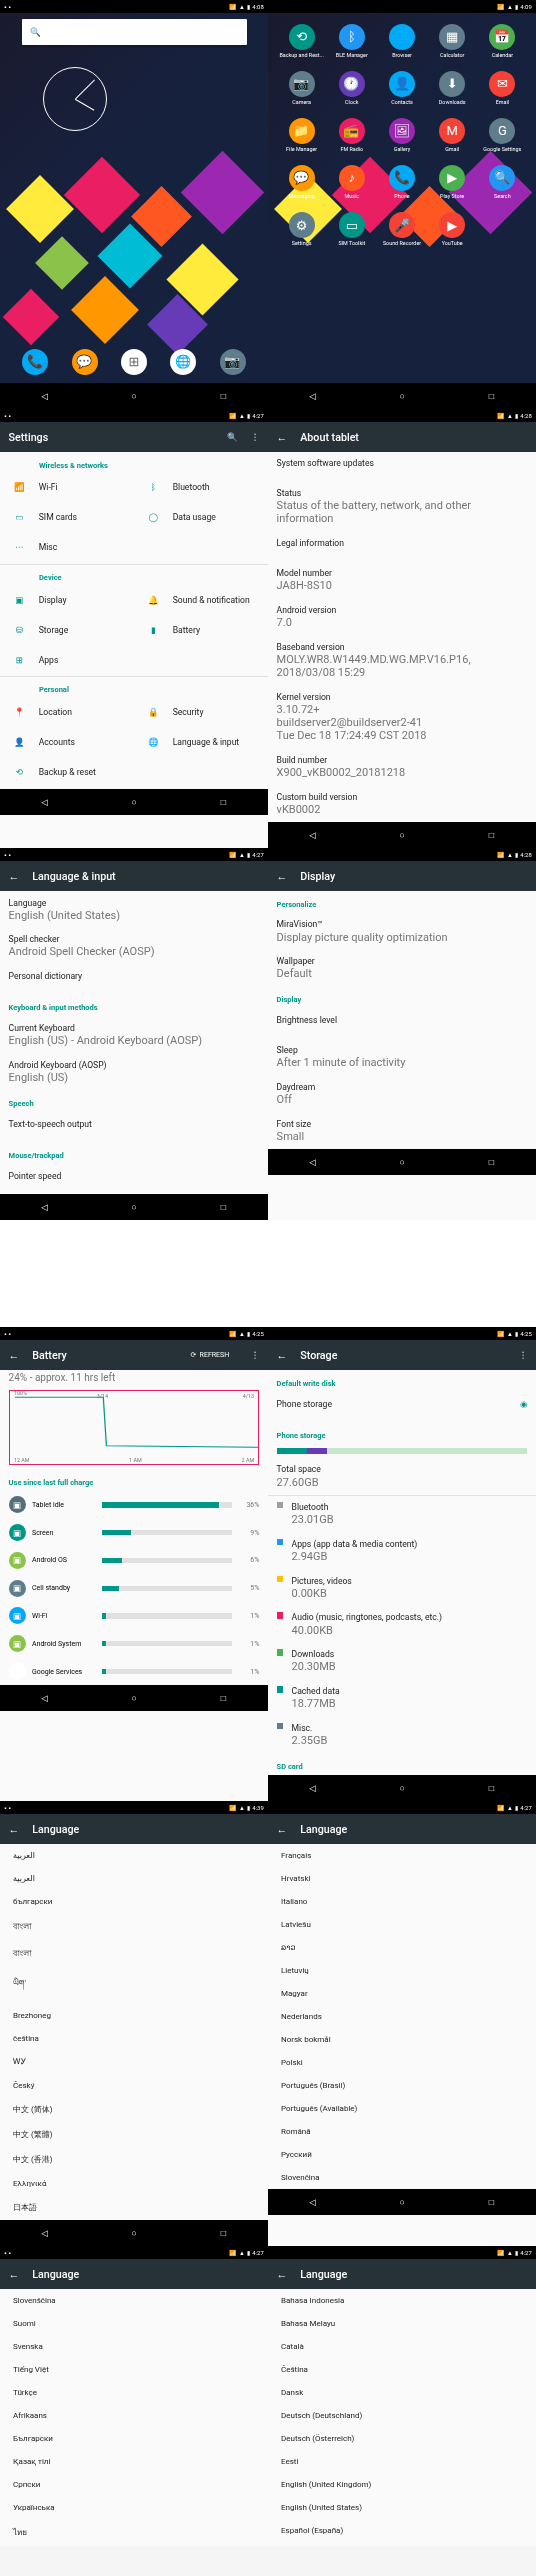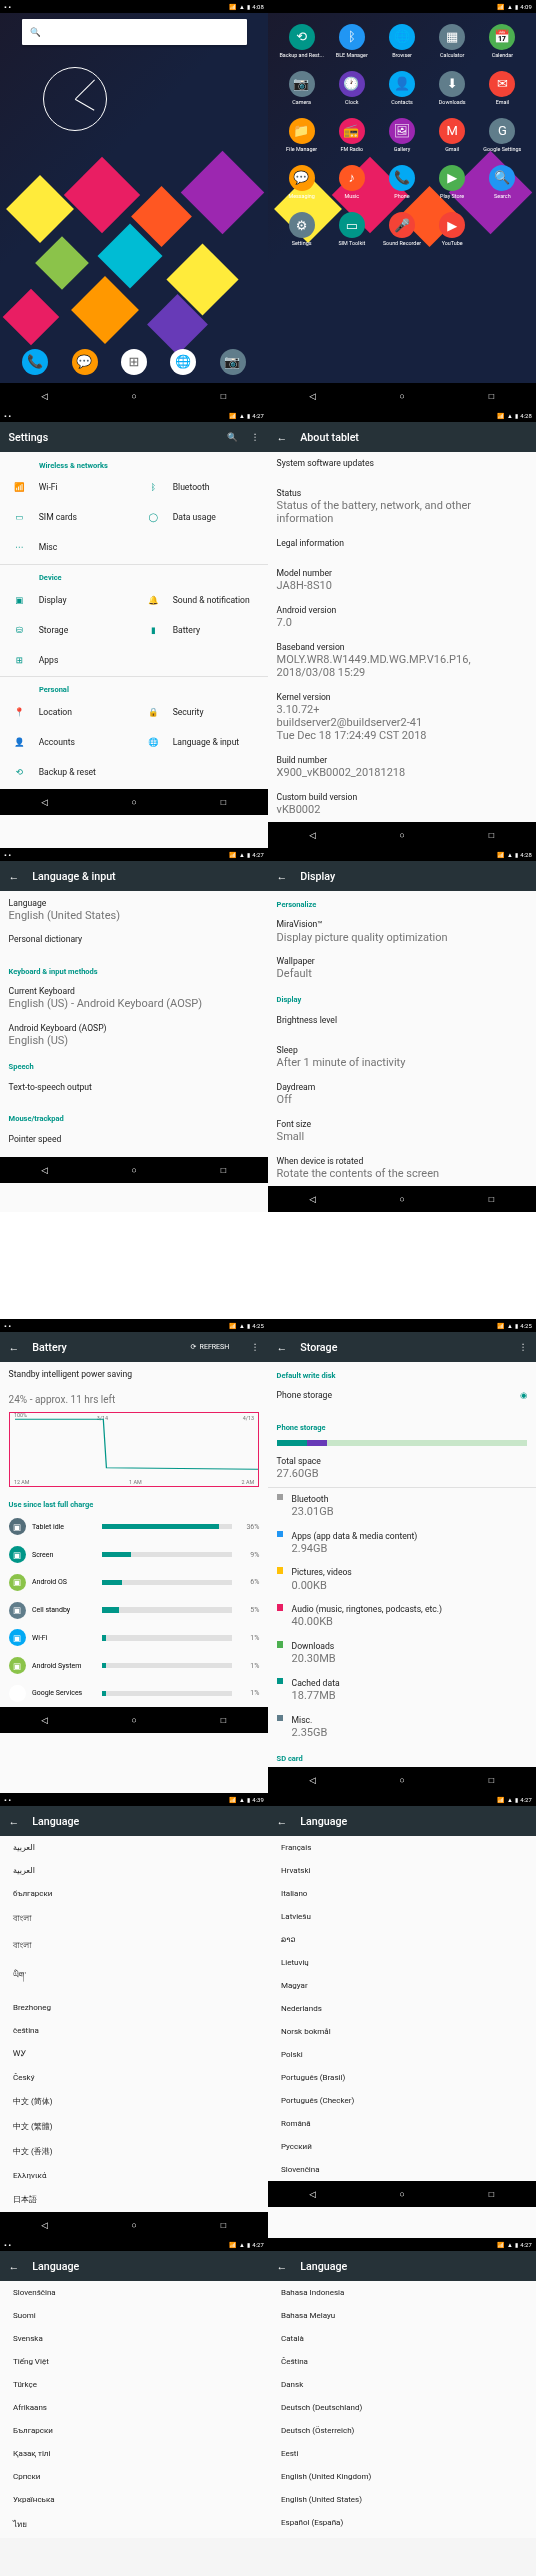--- a/index.html
+++ b/index.html
@@ -449,20 +449,26 @@
   </div>
   <div class="list">
     <div class="item about-item">
           <div class="text">
             <div class="primary">Language</div>
             <div class="secondary">English (United States)</div>
           </div>
         </div>
     <div class="item about-item">
           <div class="text">
+            <div class="primary">Spell checker</div>
+            <div class="secondary">Android Spell Checker (AOSP)</div>
+          </div>
+        </div>
+    <div class="item about-item">
+          <div class="text">
             <div class="primary">Personal dictionary</div>
           </div>
         </div>
     <div class="subheader plain">Keyboard &amp; input methods</div>
     <div class="item about-item">
           <div class="text">
             <div class="primary">Current Keyboard</div>
             <div class="secondary">English (US) - Android Keyboard (AOSP)</div>
           </div>
         </div>
@@ -535,26 +541,20 @@
     <div class="item about-item">
           <div class="text">
             <div class="primary">Daydream</div>
             <div class="secondary">Off</div>
           </div>
         </div>
     <div class="item about-item">
           <div class="text">
             <div class="primary">Font size</div>
             <div class="secondary">Small</div>
-          </div>
-        </div>
-    <div class="item about-item">
-          <div class="text">
-            <div class="primary">When device is rotated</div>
-            <div class="secondary">Rotate the contents of the screen</div>
           </div>
         </div>
   </div>
   <div class="navbar">
         <div class="nav-btn">◁</div>
         <div class="nav-btn">○</div>
         <div class="nav-btn">□</div>
       </div>
 </div>
 
@@ -580,25 +580,20 @@
   <div class="appbar dark">
     <span class="back">←</span>
     <span class="title">Battery</span>
     <span class="refresh">
           <span>⟳</span>
           <span>REFRESH</span>
         </span>
     <span style="margin-left:8.6px">⋮</span>
   </div>
   <div class="list">
-    <div class="item about-item">
-          <div class="text">
-            <div class="primary">Standby intelligent power saving</div>
-          </div>
-        </div>
     <div style="padding:2.1px 8.6px;font-size:10px;color:#757575">24% - approx. 11 hrs left</div>
     <div class="battery-chart">
       <div style="position:absolute;top:-1.1px;left:4.3px;font-size:5.4px;color:#757575">100%</div>
       <div style="position:absolute;top:2.1px;left:35%;font-size:5.4px;color:#757575">3/14</div>
       <div style="position:absolute;top:2.1px;right:4.3px;font-size:5.4px;color:#757575">4/13</div>
       <svg style="position:absolute;inset:0;width:100%;height:100%" viewBox="0 0 400 140" preserveAspectRatio="none">
             <path d="M 8 12 L 150 12 L 155 105 L 400 108" stroke="#009688" stroke-width="2" fill="none"></path>
           </svg>
       <div style="position:absolute;bottom:1.1px;left:4.3px;font-size:5.4px;color:#757575">12 AM</div>
       <div style="position:absolute;bottom:1.1px;left:48%;font-size:5.4px;color:#757575">1 AM</div>
@@ -827,21 +822,21 @@
         <div class="lang-item">Hrvatski</div>
         <div class="lang-item">Italiano</div>
         <div class="lang-item">Latviešu</div>
         <div class="lang-item">ລາວ</div>
         <div class="lang-item">Lietuvių</div>
         <div class="lang-item">Magyar</div>
         <div class="lang-item">Nederlands</div>
         <div class="lang-item">Norsk bokmål</div>
         <div class="lang-item">Polski</div>
         <div class="lang-item">Português (Brasil)</div>
-        <div class="lang-item">Português (Checker)</div>
+        <div class="lang-item">Português (Available)</div>
         <div class="lang-item">Română</div>
         <div class="lang-item">Русский</div>
         <div class="lang-item">Slovenčina</div>
       </div>
   <div class="navbar">
         <div class="nav-btn">◁</div>
         <div class="nav-btn">○</div>
         <div class="nav-btn">□</div>
       </div>
 </div>

